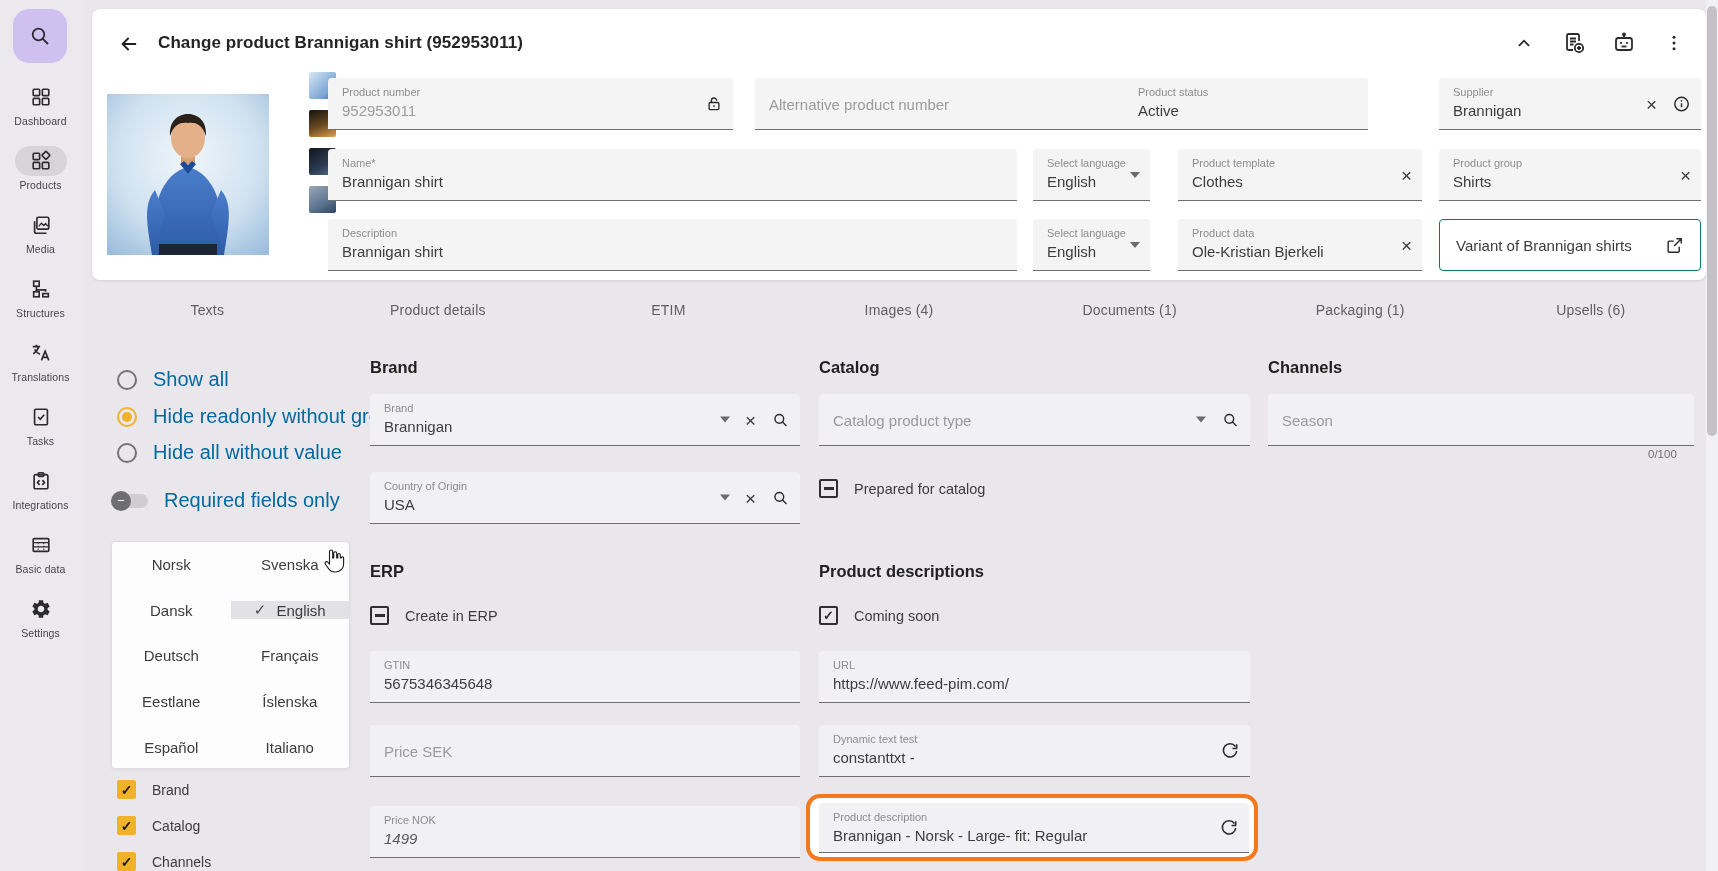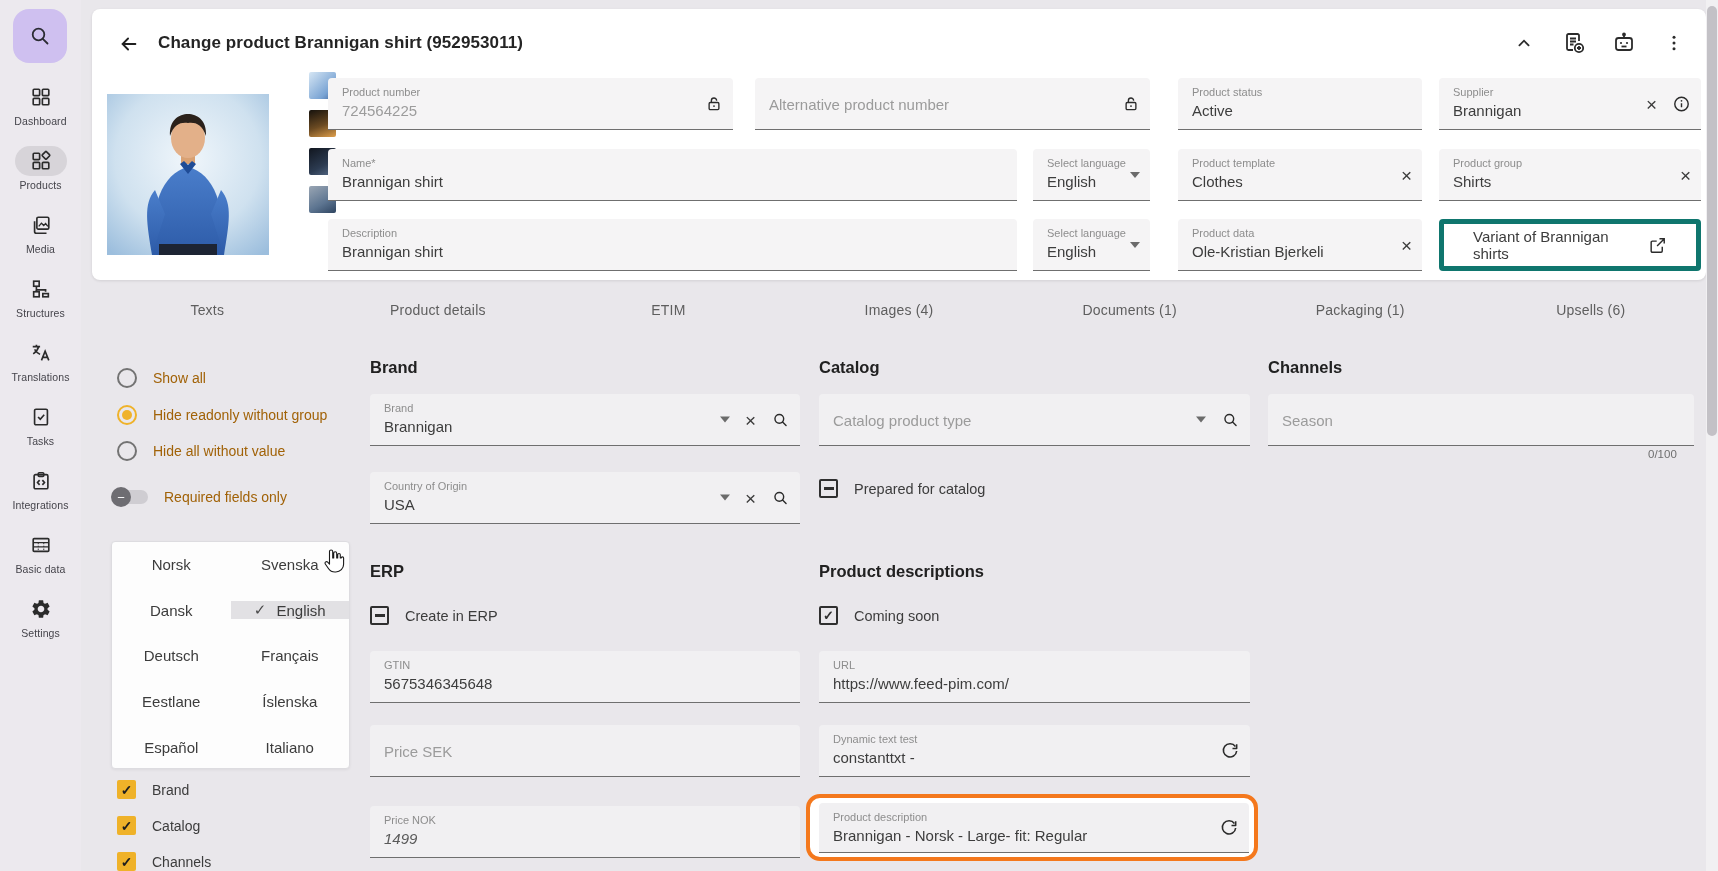--- a/index.html
+++ b/index.html
@@ -38,35 +38,35 @@
   .field { position:absolute; height:52px; background:#f5f4f5; border-bottom:1px solid #6f6f6f; border-radius:4px 4px 0 0; padding:8px 14px 0 14px; }
   .panel-field { background:#f1f0f2; }
   .flabel { font-size:11px; color:#8d8d8d; white-space:nowrap; }
   .fvalue { font-size:15px; color:#3d3d3d; margin-top:4px; white-space:nowrap; overflow:hidden; }
   .fvalue.readonly { color:#9c9c9c; }
   .fvalue.italic { font-style:italic; color:#5a5a5a; }
   .fplace { font-size:15px; color:#9b9b9b; position:absolute; left:14px; top:50%; transform:translateY(-50%); }
   .ficons { position:absolute; right:10px; top:50%; transform:translateY(-50%); display:flex; gap:15px; align-items:center; }
   .xicon { font-size:19px; color:#3c3c3c; line-height:1; cursor:pointer; }
   .caret { width:0; height:0; border-left:5px solid transparent; border-right:5px solid transparent; border-top:6px solid #6b6b6b; cursor:pointer; }
-  .variant-card { position:absolute; height:52px; background:#fff; border:5px solid #0f766e; border-radius:4px; display:flex; align-items:center; padding:0 29px; cursor:pointer; }
+  .variant-card { position:absolute; height:52px; background:#fff; border:1px solid #0f766e; border-radius:4px; display:flex; align-items:center; padding:0 16px; cursor:pointer; }
   .variant-card .vtext { font-size:15px; color:#3c3c3c; flex:1; }
 
   
   .tabs { position:absolute; left:92px; top:289px; width:1614px; height:42px; display:flex; z-index:1; }
   .tab { flex:1; display:flex; align-items:center; justify-content:center; font-size:14px; color:#5e5e5e; cursor:pointer; position:relative; letter-spacing:.2px; }
   .tab.active { color:#673ab7; font-weight:bold; }
   .tab.active::after { content:""; position:absolute; left:0; right:0; bottom:0; height:2px; background:#673ab7; }
 
   
   .radio-row, .toggle-row, .cb-row { position:absolute; display:flex; align-items:center; gap:16px; cursor:pointer; }
   .radio { width:20px; height:20px; border:2px solid #737373; border-radius:50%; flex:0 0 auto; position:relative; }
   .radio.checked { border-color:#efb229; }
   .radio.checked::after { content:""; position:absolute; left:3px; top:3px; width:10px; height:10px; background:#efb229; border-radius:50%; }
-  .rlabel { font-size:14px; color:#a16207; }
+  .rlabel { font-size:20px; color:#0369a1; }
   .track { width:34px; height:14px; background:#cfcdd2; border-radius:7px; position:relative; flex:0 0 auto; }
   .knob { position:absolute; left:-3px; top:-3px; width:20px; height:20px; background:#6e6d72; border-radius:50%; color:#fff; font-size:13px; display:flex; align-items:center; justify-content:center; line-height:1; }
   .lang-box { position:absolute; left:111px; top:541px; width:239px; height:228px; background:#fdfdfd; border:1px solid #dddce0; border-radius:4px; box-shadow:0 1px 3px rgba(0,0,0,.06); overflow:hidden; }
   .lang-row { display:flex; height:45.6px;align-items:center; }
   .lang-cell { flex:1; display:flex; align-items:center; justify-content:center; font-size:15px; color:#3c3c3c; cursor:pointer; gap:10px; }
   .lang-cell.selected { background:#e2e1e4; }
   .lang-cell .chk { font-size:15px; color:#4a4a4a; }
   .cb { width:19px; height:19px; border-radius:2px; flex:0 0 auto; display:flex; align-items:center; justify-content:center; }
   .cb.yellow { background:#efb229; color:#1e1e1e; font-size:14px; font-weight:bold; }
   .cb.outline { border:2px solid #2f2f2f; color:#2f2f2f; font-size:13px; font-weight:bold; }
@@ -255,21 +255,21 @@
       <rect x="52" y="150" width="58" height="11" fill="#1d2433"></rect>
     </svg>
   </div>
   <div class="pthumb t1"></div>
   <div class="pthumb t2"></div>
   <div class="pthumb t3"></div>
   <div class="pthumb t4"></div>
 
   <div class="field" style="left:236px;top:69px;width:405px">
     <div class="flabel">Product number</div>
-    <div class="fvalue readonly">724564225</div>
+    <div class="fvalue readonly">952953011</div>
     <div class="ficons">
         <span>
           <svg class="ic" width="18" height="18" viewBox="0 0 24 24" fill="none" stroke="#2b2b2b" stroke-width="1.8">
             <rect x="5.5" y="10" width="13" height="9.5" rx="1.5"></rect>
             <path d="M8.5 10V7.5a3.5 3.5 0 0 1 7 0"></path>
             <circle cx="12" cy="14.7" r="1.2" fill="#2b2b2b" stroke="none"></circle>
           </svg>
         </span>
       </div>
   </div>
@@ -278,21 +278,21 @@
     <div class="ficons">
         <span>
           <svg class="ic" width="18" height="18" viewBox="0 0 24 24" fill="none" stroke="#2b2b2b" stroke-width="1.8">
             <rect x="5.5" y="10" width="13" height="9.5" rx="1.5"></rect>
             <path d="M8.5 10V7.5a3.5 3.5 0 0 1 7 0"></path>
             <circle cx="12" cy="14.7" r="1.2" fill="#2b2b2b" stroke="none"></circle>
           </svg>
         </span>
       </div>
   </div>
-  <div class="field" style="left:1086px;top:69px;width:244px">
+  <div class="field" style="left:1032px;top:69px;width:244px">
     <div class="flabel">Product status</div>
     <div class="fvalue">Active</div>
   </div>
   <div class="field" style="left:1347px;top:69px;width:262px">
     <div class="flabel">Supplier</div>
     <div class="fvalue">Brannigan</div>
     <div class="ficons">
       <span class="xicon">×</span>
       <span>
           <svg class="ic" width="19" height="19" viewBox="0 0 24 24" fill="none" stroke="#2b2b2b" stroke-width="1.8">

